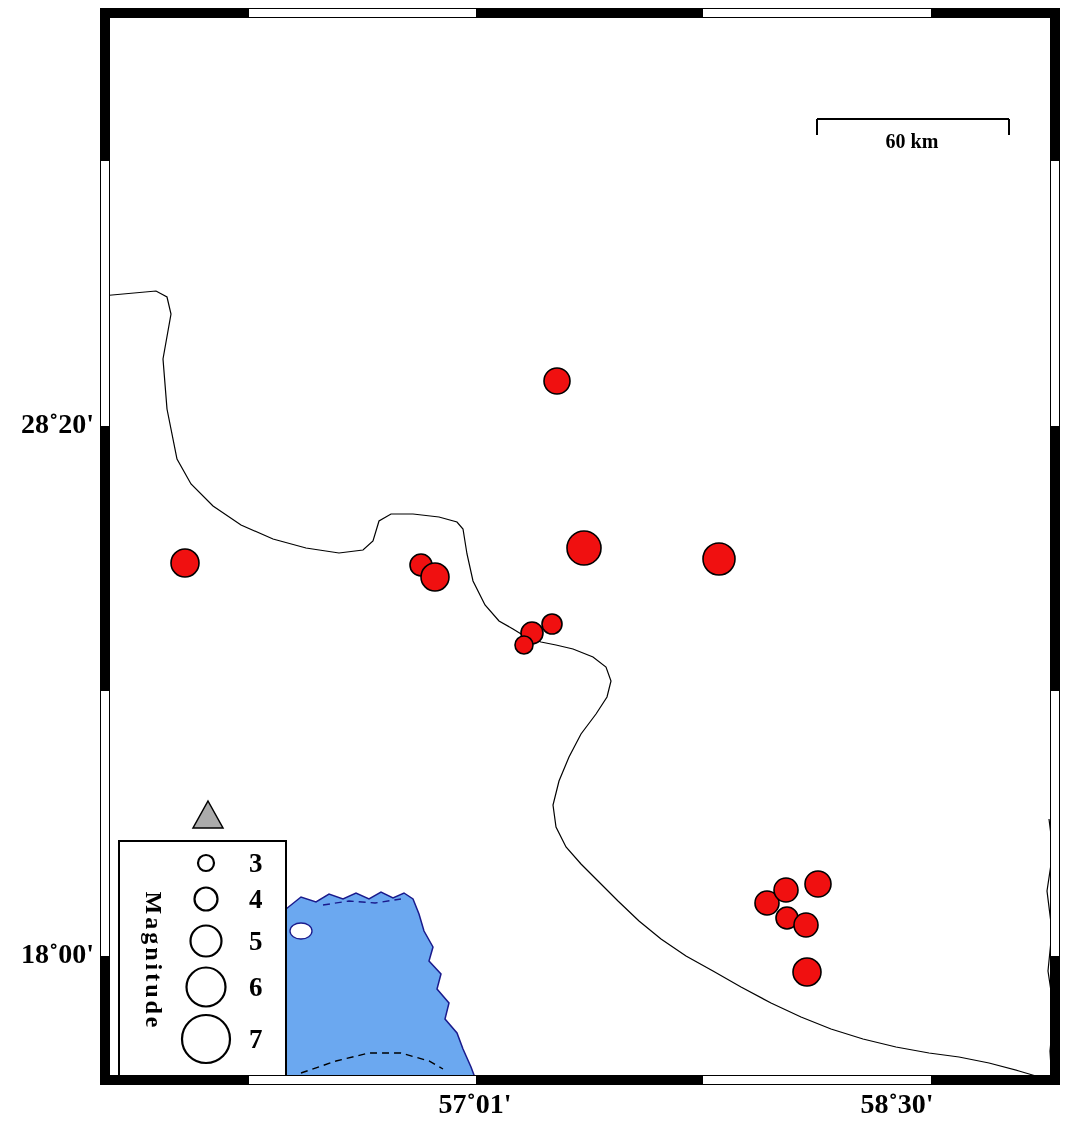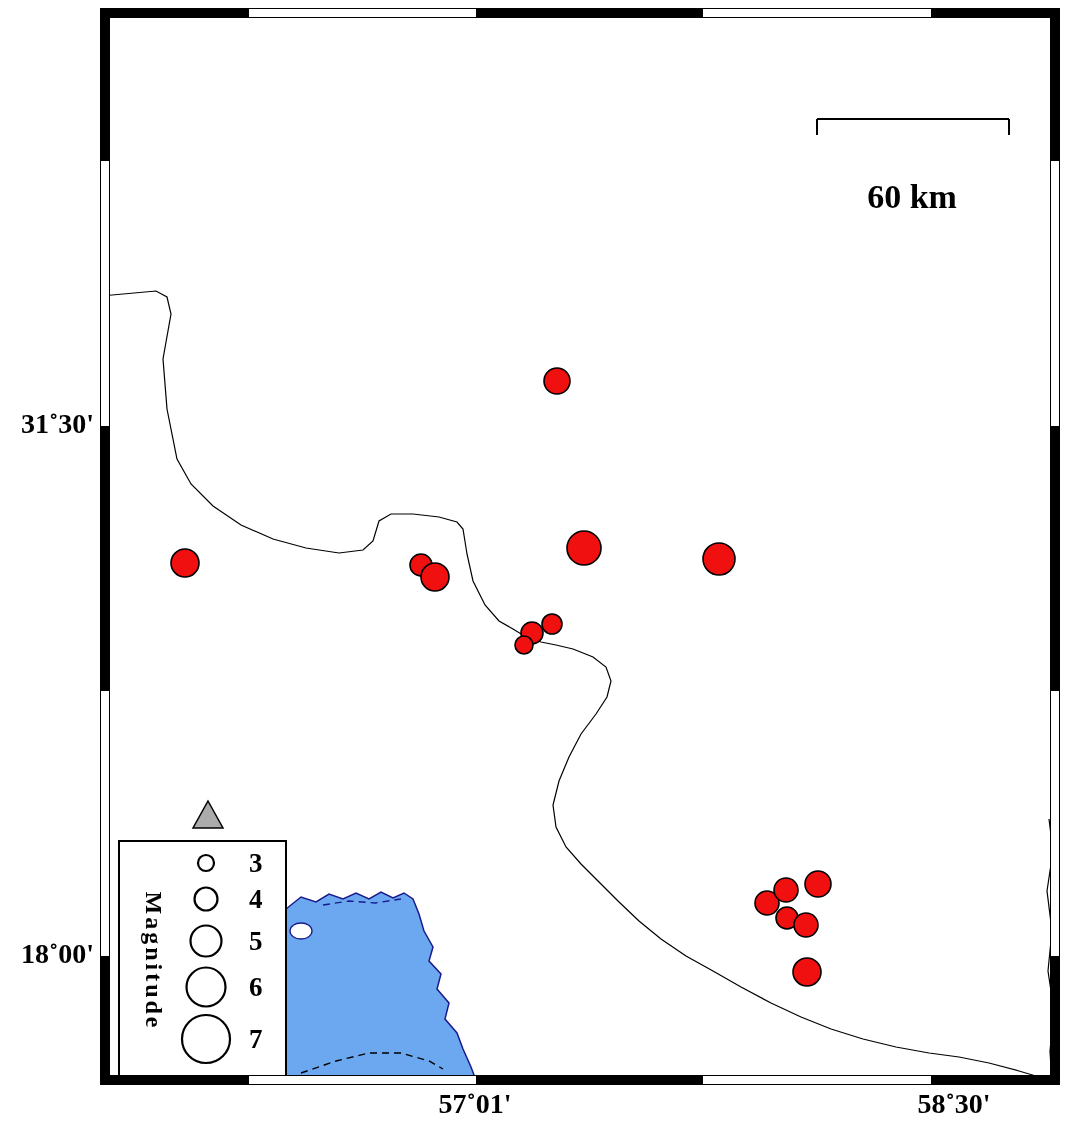--- a/index.html
+++ b/index.html
@@ -15,21 +15,21 @@
   .frame-bottom{left:0;bottom:0;width:958px;height:8px;border-top:1px solid #000;
     background:linear-gradient(to right,#000 0 148px,#fff 148px 375px,#000 375px 602px,#fff 602px 830px,#000 830px 100%);}
   .frame-left{left:0;top:0;width:8px;height:1075px;border-right:1px solid #000;
     background:linear-gradient(to bottom,#000 0 152px,#fff 152px 417px,#000 417px 682px,#fff 682px 947px,#000 947px 100%);}
   .frame-right{right:0;top:0;width:8px;height:1075px;border-left:1px solid #000;
     background:linear-gradient(to bottom,#000 0 152px,#fff 152px 417px,#000 417px 682px,#fff 682px 947px,#000 947px 100%);}
   .axis-label{position:absolute;font-weight:bold;font-size:28px;color:#000;white-space:nowrap;}
   .axis-left{left:0;width:94px;text-align:right;}
   .axis-bottom{top:1088px;width:140px;text-align:center;}
   .scalebar-label{position:absolute;left:832px;top:130px;width:160px;text-align:center;
-                  font-weight:bold;font-size:34px;color:#000;margin-top:48px;}
+                  font-weight:bold;font-size:20px;color:#000;}
   .legend-title-text{font-weight:bold;font-size:24px;letter-spacing:3px;
                      font-family:"Liberation Serif","DejaVu Serif",serif;}
   .legend-num-text{font-weight:bold;font-size:27px;
                    font-family:"Liberation Serif","DejaVu Serif",serif;}
 </style>
 </head>
 <body>
 
 <div class="canvas">
 
@@ -71,21 +71,21 @@
         <circle cx="105" cy="1030" r="24" fill="#ffffff" stroke="#000" stroke-width="2.2"></circle>
         <text x="148" y="1039" class="legend-num-text" fill="#000">7</text>
       </svg>
 
     <div class="frame frame-top"></div>
     <div class="frame frame-bottom"></div>
     <div class="frame frame-left"></div>
     <div class="frame frame-right"></div>
   </div>
 
-  <div class="axis-label axis-left" style="top:408px">31˚30'</div>
+  <div class="axis-label axis-left" style="top:408px">28˚20'</div>
   <div class="axis-label axis-left" style="top:938px">18˚00'</div>
 
   <div class="axis-label axis-bottom" style="left:405px">57˚01'</div>
-  <div class="axis-label axis-bottom" style="left:884px">58˚30'</div>
+  <div class="axis-label axis-bottom" style="left:827px">58˚30'</div>
 
   <div class="scalebar-label">60 km</div>
 
 </div>
 
 </body></html>

